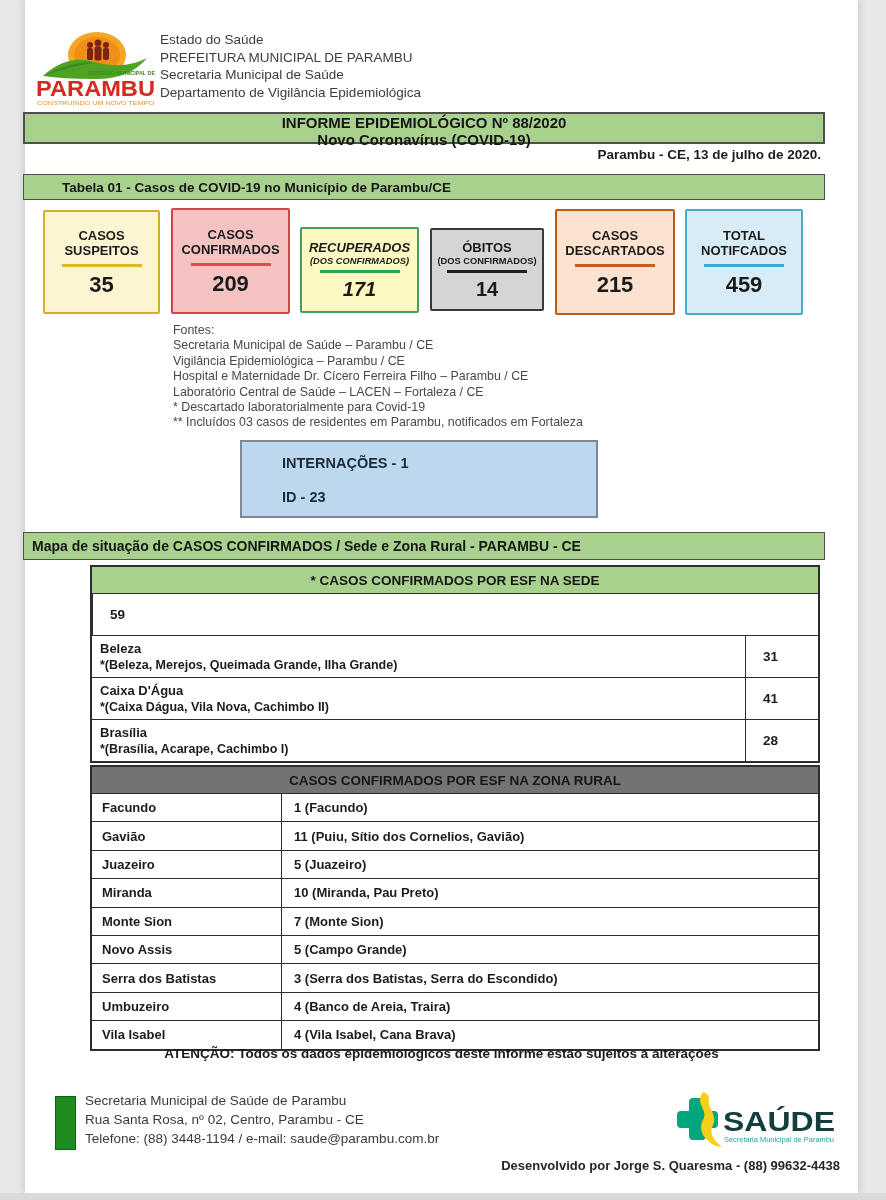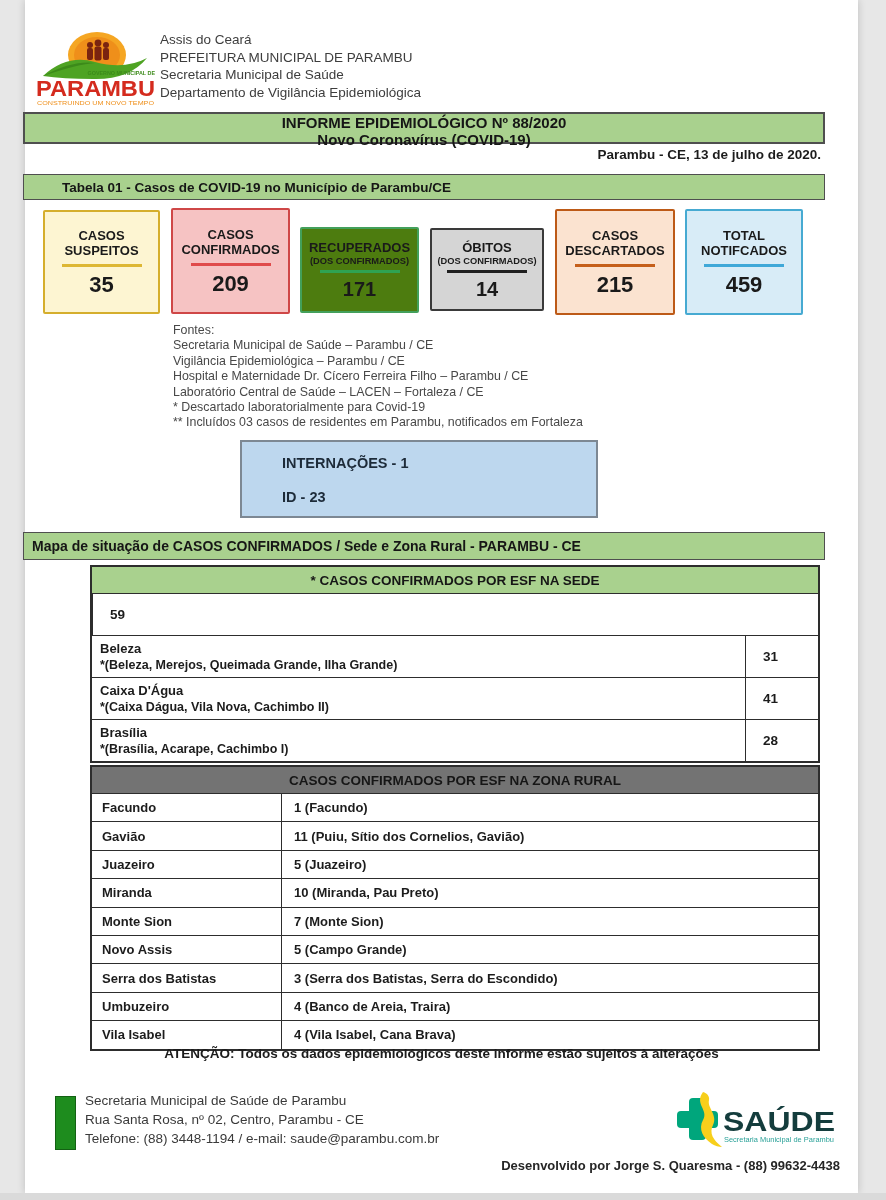--- a/index.html
+++ b/index.html
@@ -89,21 +89,21 @@
         <rect x="70" y="18" width="6" height="12" rx="2"></rect>
     </g>
     <path d="M10,46 Q34,24 62,32 Q92,40 114,28 Q96,50 60,49 Q30,49 10,46 Z" fill="#4ea323"></path>
     <path d="M10,46 Q40,30 62,33 Q45,34 10,46 Z" fill="#3c8a1a"></path>
     <text x="122" y="45" font-size="5.4" font-weight="bold" fill="#3c8a1a" text-anchor="end">GOVERNO MUNICIPAL DE</text>
     <text x="3" y="66" font-size="22" font-weight="bold" fill="#d42b1e" textLength="119" lengthAdjust="spacingAndGlyphs">PARAMBU</text>
     <text x="4" y="74.5" font-size="6" fill="#ef8f1a" textLength="117" lengthAdjust="spacingAndGlyphs">CONSTRUINDO UM NOVO TEMPO</text>
   </svg>
 
   <div class="header-lines" id="header-lines">
-      <div>Assis do Ceará</div>
+      <div>Estado do Saúde</div>
       <div>PREFEITURA MUNICIPAL DE PARAMBU</div>
       <div>Secretaria Municipal de Saúde</div>
       <div>Departamento de Vigilância Epidemiológica</div>
     </div>
 
   <div class="greenbar bar-title">
     <span>INFORME EPIDEMIOLÓGICO Nº 88/2020</span>
     <span>Novo Coronavírus (COVID-19)</span>
   </div>
 
@@ -118,21 +118,21 @@
 
     <div class="stat-underline" style="background: rgb(221, 183, 52);"></div>
     <div class="stat-value">35</div>
   </div>
   <div class="stat-box s2" style="background: rgb(246, 195, 195); border-color: rgb(207, 71, 71);">
     <div class="stat-title"><span>CASOS</span><br><span>CONFIRMADOS</span></div>
 
     <div class="stat-underline" style="background: rgb(224, 75, 75);"></div>
     <div class="stat-value">209</div>
   </div>
-  <div class="stat-box s3" style="background: #4d7c0f; border-color: rgb(67, 160, 91);">
+  <div class="stat-box s3" style="background: #fef9c3; border-color: rgb(67, 160, 91); font-style: italic;">
     <div class="stat-title"><span>RECUPERADOS</span></div>
     <div class="stat-subtitle">(DOS CONFIRMADOS)</div>
     <div class="stat-underline" style="background: rgb(47, 163, 82);"></div>
     <div class="stat-value">171</div>
   </div>
   <div class="stat-box s4" style="background: rgb(213, 213, 213); border-color: rgb(58, 58, 58);">
     <div class="stat-title"><span>ÓBITOS</span></div>
     <div class="stat-subtitle">(DOS CONFIRMADOS)</div>
     <div class="stat-underline" style="background: rgb(31, 31, 31);"></div>
     <div class="stat-value">14</div>

